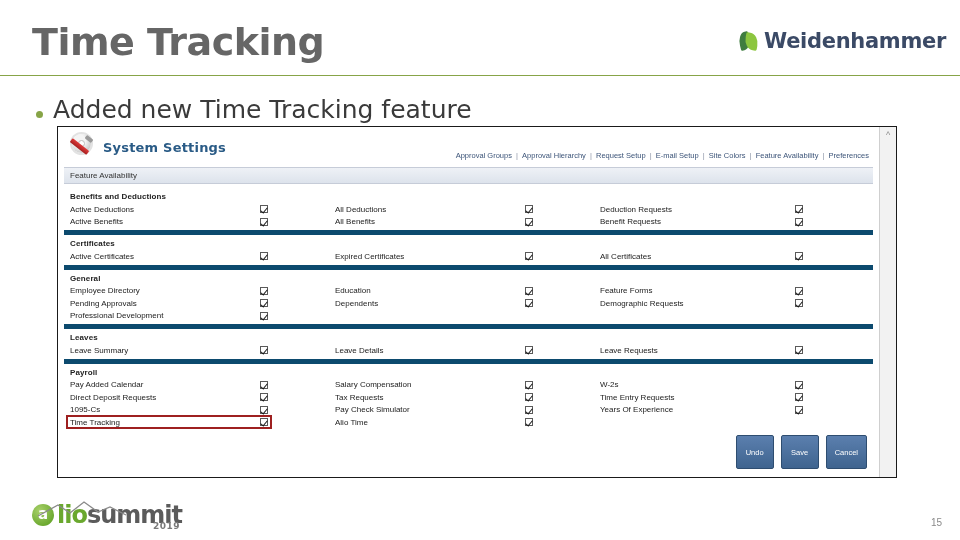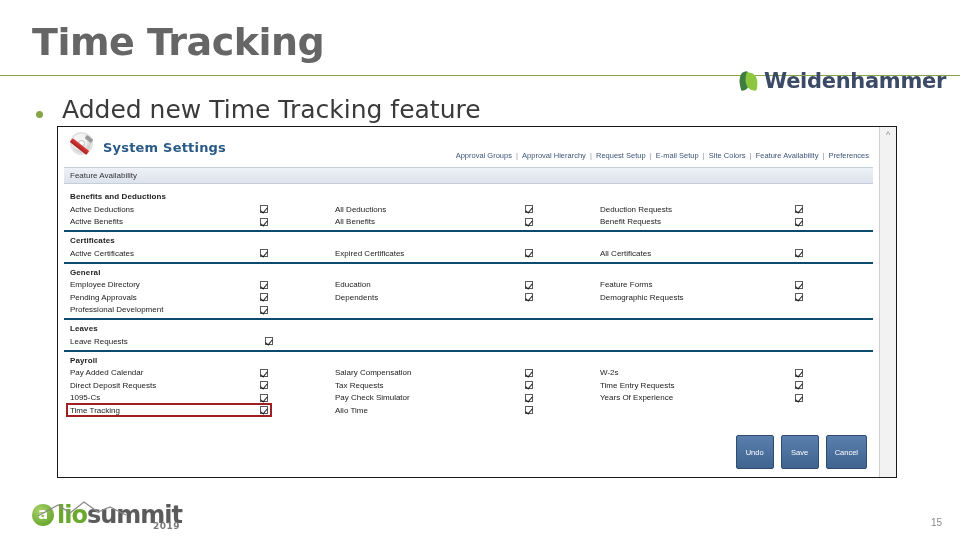--- a/index.html
+++ b/index.html
@@ -19,42 +19,42 @@
     font-family: "DejaVu Sans", sans-serif;
   }
   .title-rule {
     position: absolute; left: 0; top: 75px; width: 960px; height: 1px;
     background: #87a447;
   }
 
   
   .brand {
     position: absolute; right: 14px; top: 29px;
-    display: flex; align-items: center; gap: 4px; margin-top: 40px;
+    display: flex; align-items: center; gap: 4px;
   }
   .brand-mark { width: 22px; height: 22px; position: relative; }
   .brand-mark .leaf-a {
     position: absolute; left: 1px; top: 2px; width: 11px; height: 18px;
     background: #3f7d3f; border-radius: 70% 10% 70% 10%;
     transform: rotate(-14deg);
   }
   .brand-mark .leaf-b {
     position: absolute; left: 7px; top: 3px; width: 13px; height: 17px;
     background: #8cc63f; border-radius: 10% 70% 10% 70%;
     transform: rotate(10deg);
   }
   .brand-name {
     font-size: 21px; color: #3b4a66; font-weight: bold;
     font-family: "DejaVu Sans", sans-serif; letter-spacing: -0.3px;
   }
 
   
   .bullet-row {
     position: absolute; left: 36px; top: 95px;
-    display: flex; align-items: baseline; gap: 19px;
+    display: flex; align-items: baseline; gap: 10px;
   }
   .bullet-dot { width: 7px; height: 7px; border-radius: 50%; background: #87a447; display:inline-block; }
   .bullet-text { font-size: 25px; color: #3a3a3a; font-family: "DejaVu Sans", sans-serif; }
 
   
   .shot {
     position: absolute; left: 57px; top: 126px;
     width: 840px; height: 352px;
     background: #ffffff;
     border: 1px solid #1a1a1a;
@@ -105,21 +105,21 @@
   .feature-bar {
     height: 17px; margin: 0 6px;
     background: linear-gradient(180deg, #eef1f6 0%, #dde3ec 100%);
     border-top: 1px solid #c6ccd8; border-bottom: 1px solid #c6ccd8;
     display: flex; align-items: center; padding-left: 6px;
     font-size: 8px; color: #333;
   }
 
   
   .panel { margin: 4px 6px 0 6px; }
-  .group { padding: 3px 0 2px 0; border-bottom: 2px solid #0c4a6e; }
+  .group { padding: 3px 0 2px 0; border-bottom: 5px solid #0c4a6e; }
   .group:last-child { border-bottom: none; }
   .group-title {
     font-size: 8px; font-weight: bold; color: #1e1e1e;
     padding: 1px 0 2px 6px; letter-spacing: 0.1px;
   }
   .grid { display: grid; grid-template-columns: 265px 265px 1fr; }
   .cell {
     display: flex; align-items: center; height: 12.5px; padding-left: 6px;
   }
   .cell .lbl { font-size: 8px; color: #1b1b1b; flex: 0 0 190px; white-space: nowrap; }
@@ -323,20 +323,28 @@
                   <span class="lbl"></span>
                 </div>
                 <div class="cell c3">
                   <span class="lbl"></span>
                 </div>
               </div>
             </div>
             <div class="group">
               <div class="group-title">Leaves</div>
               <div class="grid">
+                <div class="cell c1">
+                  <span class="lbl">Leave Summary</span>
+                  <span class="cb"></span>
+                </div>
+                <div class="cell c2">
+                  <span class="lbl">Leave Details</span>
+                  <span class="cb"></span>
+                </div>
                 <div class="cell c3">
                   <span class="lbl">Leave Requests</span>
                   <span class="cb"></span>
                 </div>
               </div>
             </div>
             <div class="group">
               <div class="group-title">Payroll</div>
               <div class="grid">
                 <div class="cell c1">

